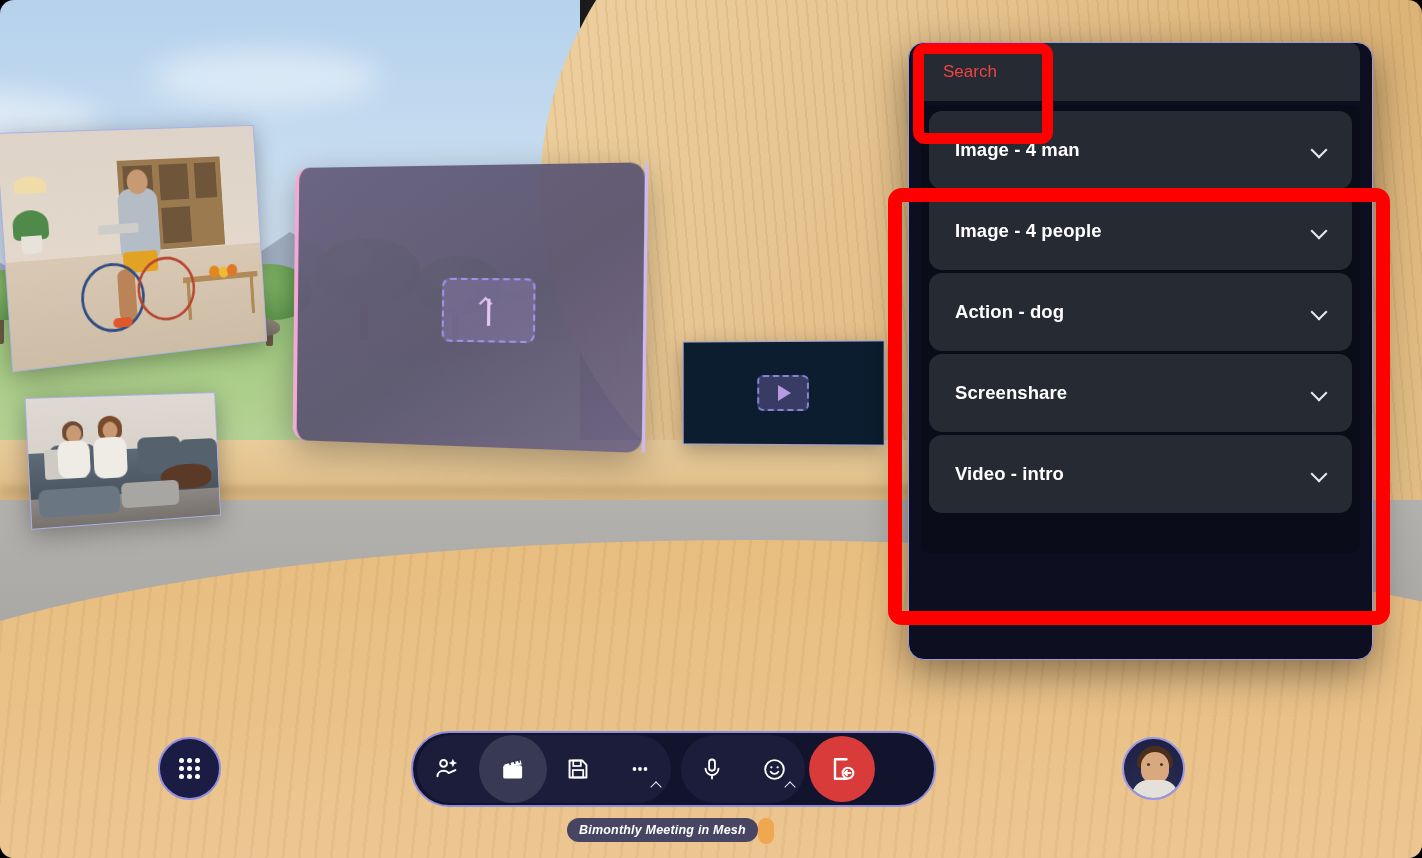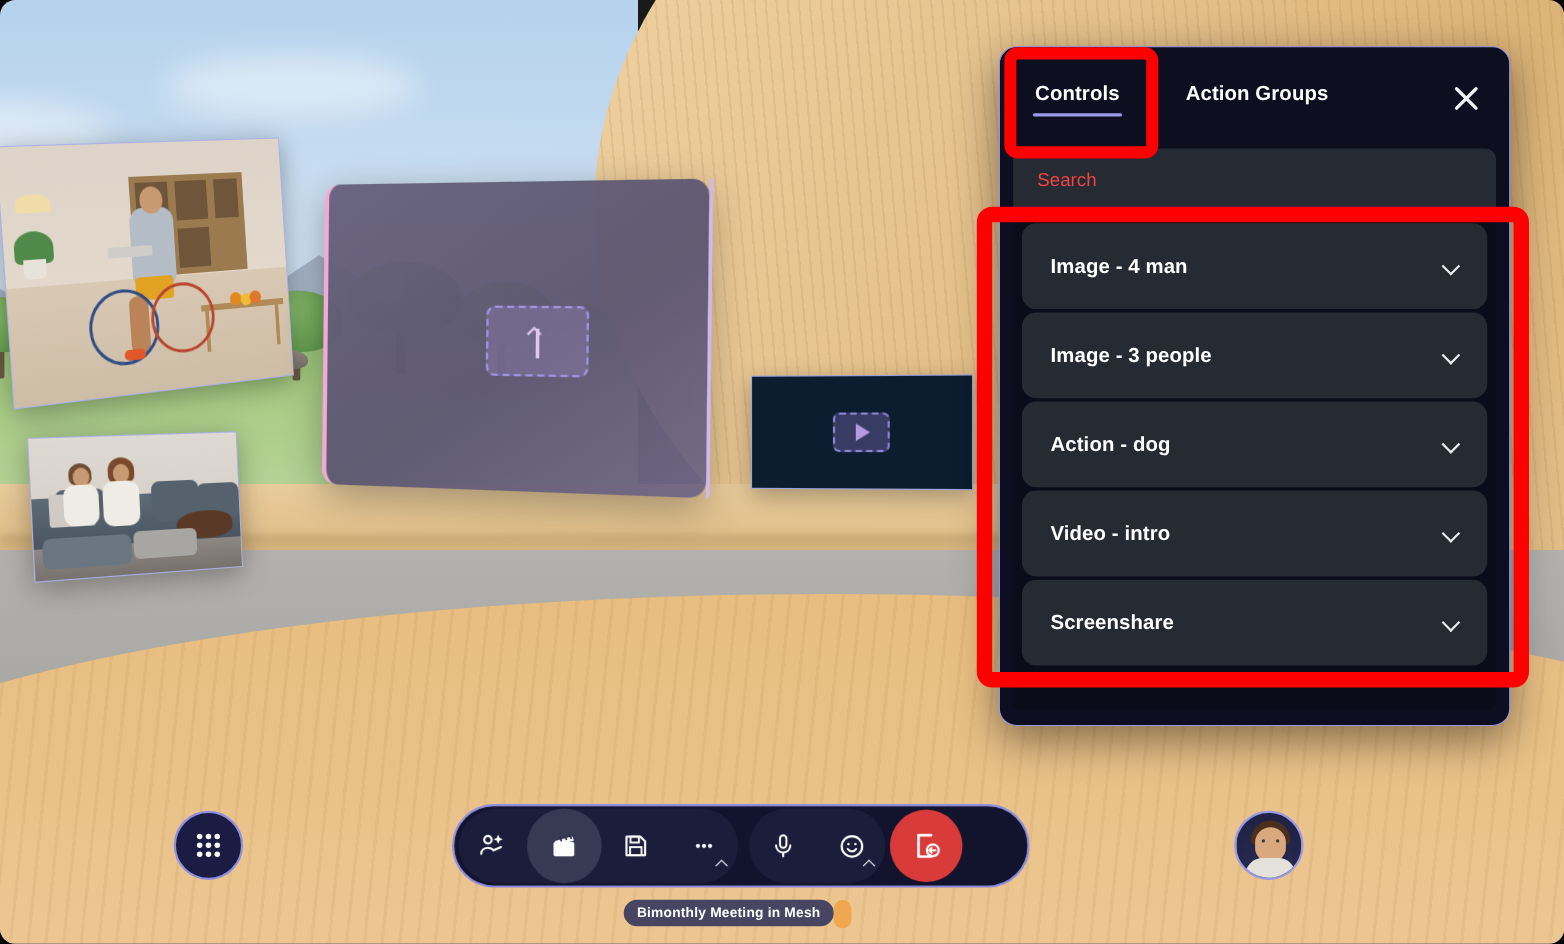--- a/index.html
+++ b/index.html
@@ -301,21 +301,21 @@
     width:66px; height:66px; border-radius:50%; background:#d93a3a;
     display:flex; align-items:center; justify-content:center; cursor:pointer;
     margin-left:4px;
   }
   .spacer { width:10px; }
 
   .meeting-chip {
     position:absolute; left:567px; top:818px; height:24px;
     background:#474562; border-radius:12px;
     display:flex; align-items:center; padding:0 12px;
-    font-size:12.5px; font-weight:700; color:#fff; letter-spacing:.2px;
+    font-size:12.5px; font-weight:700; color:#fff; letter-spacing:.2px;font-style:italic;
   }
   .meeting-dot {
     position:absolute; left:758px; top:818px;
     width:16px; height:26px; border-radius:8px; background:#f0a850;
   }
 
   .avatar-btn {
     position:absolute; left:1122px; top:737px; width:63px; height:63px;
     border-radius:50%; border:2.5px solid #9a97e6; overflow:hidden; cursor:pointer;
     background: radial-gradient(circle at 50% 115%, #2c2f55 0%, #23264a 60%, #1d2041 100%);
@@ -420,61 +420,52 @@
     </div>
 
     <div class="board-video">
       <div class="video-drop">
         <div class="play-tri"></div>
       </div>
     </div>
   </div>
 
   <div class="panel">
-    <div class="panel-header">
-      <div class="tab active">Controls</div>
-      <div class="tab-gap"></div>
-      <div class="tab">Action Groups</div>
-      <div class="close-x">
-        <span></span>
-          <span></span>
-      </div>
-    </div>
 
     <div class="search-bar">
       <span class="ph">Search</span>
     </div>
 
     <div class="list-area">
       <div class="list-item">
         <span class="label">Image - 4 man</span>
         <span class="chev">
             <i></i>
           </span>
       </div>
       <div class="list-item">
-        <span class="label">Image - 3 people</span>
+        <span class="label">Image - 4 people</span>
         <span class="chev">
             <i></i>
           </span>
       </div>
       <div class="list-item">
         <span class="label">Action - dog</span>
         <span class="chev">
             <i></i>
           </span>
       </div>
       <div class="list-item">
-        <span class="label">Video - intro</span>
+        <span class="label">Screenshare</span>
         <span class="chev">
             <i></i>
           </span>
       </div>
       <div class="list-item">
-        <span class="label">Screenshare</span>
+        <span class="label">Video - intro</span>
         <span class="chev">
             <i></i>
           </span>
       </div>
     </div>
   </div>
 
   <div class="redbox tabbox"></div>
   <div class="redbox listbox"></div>
 

